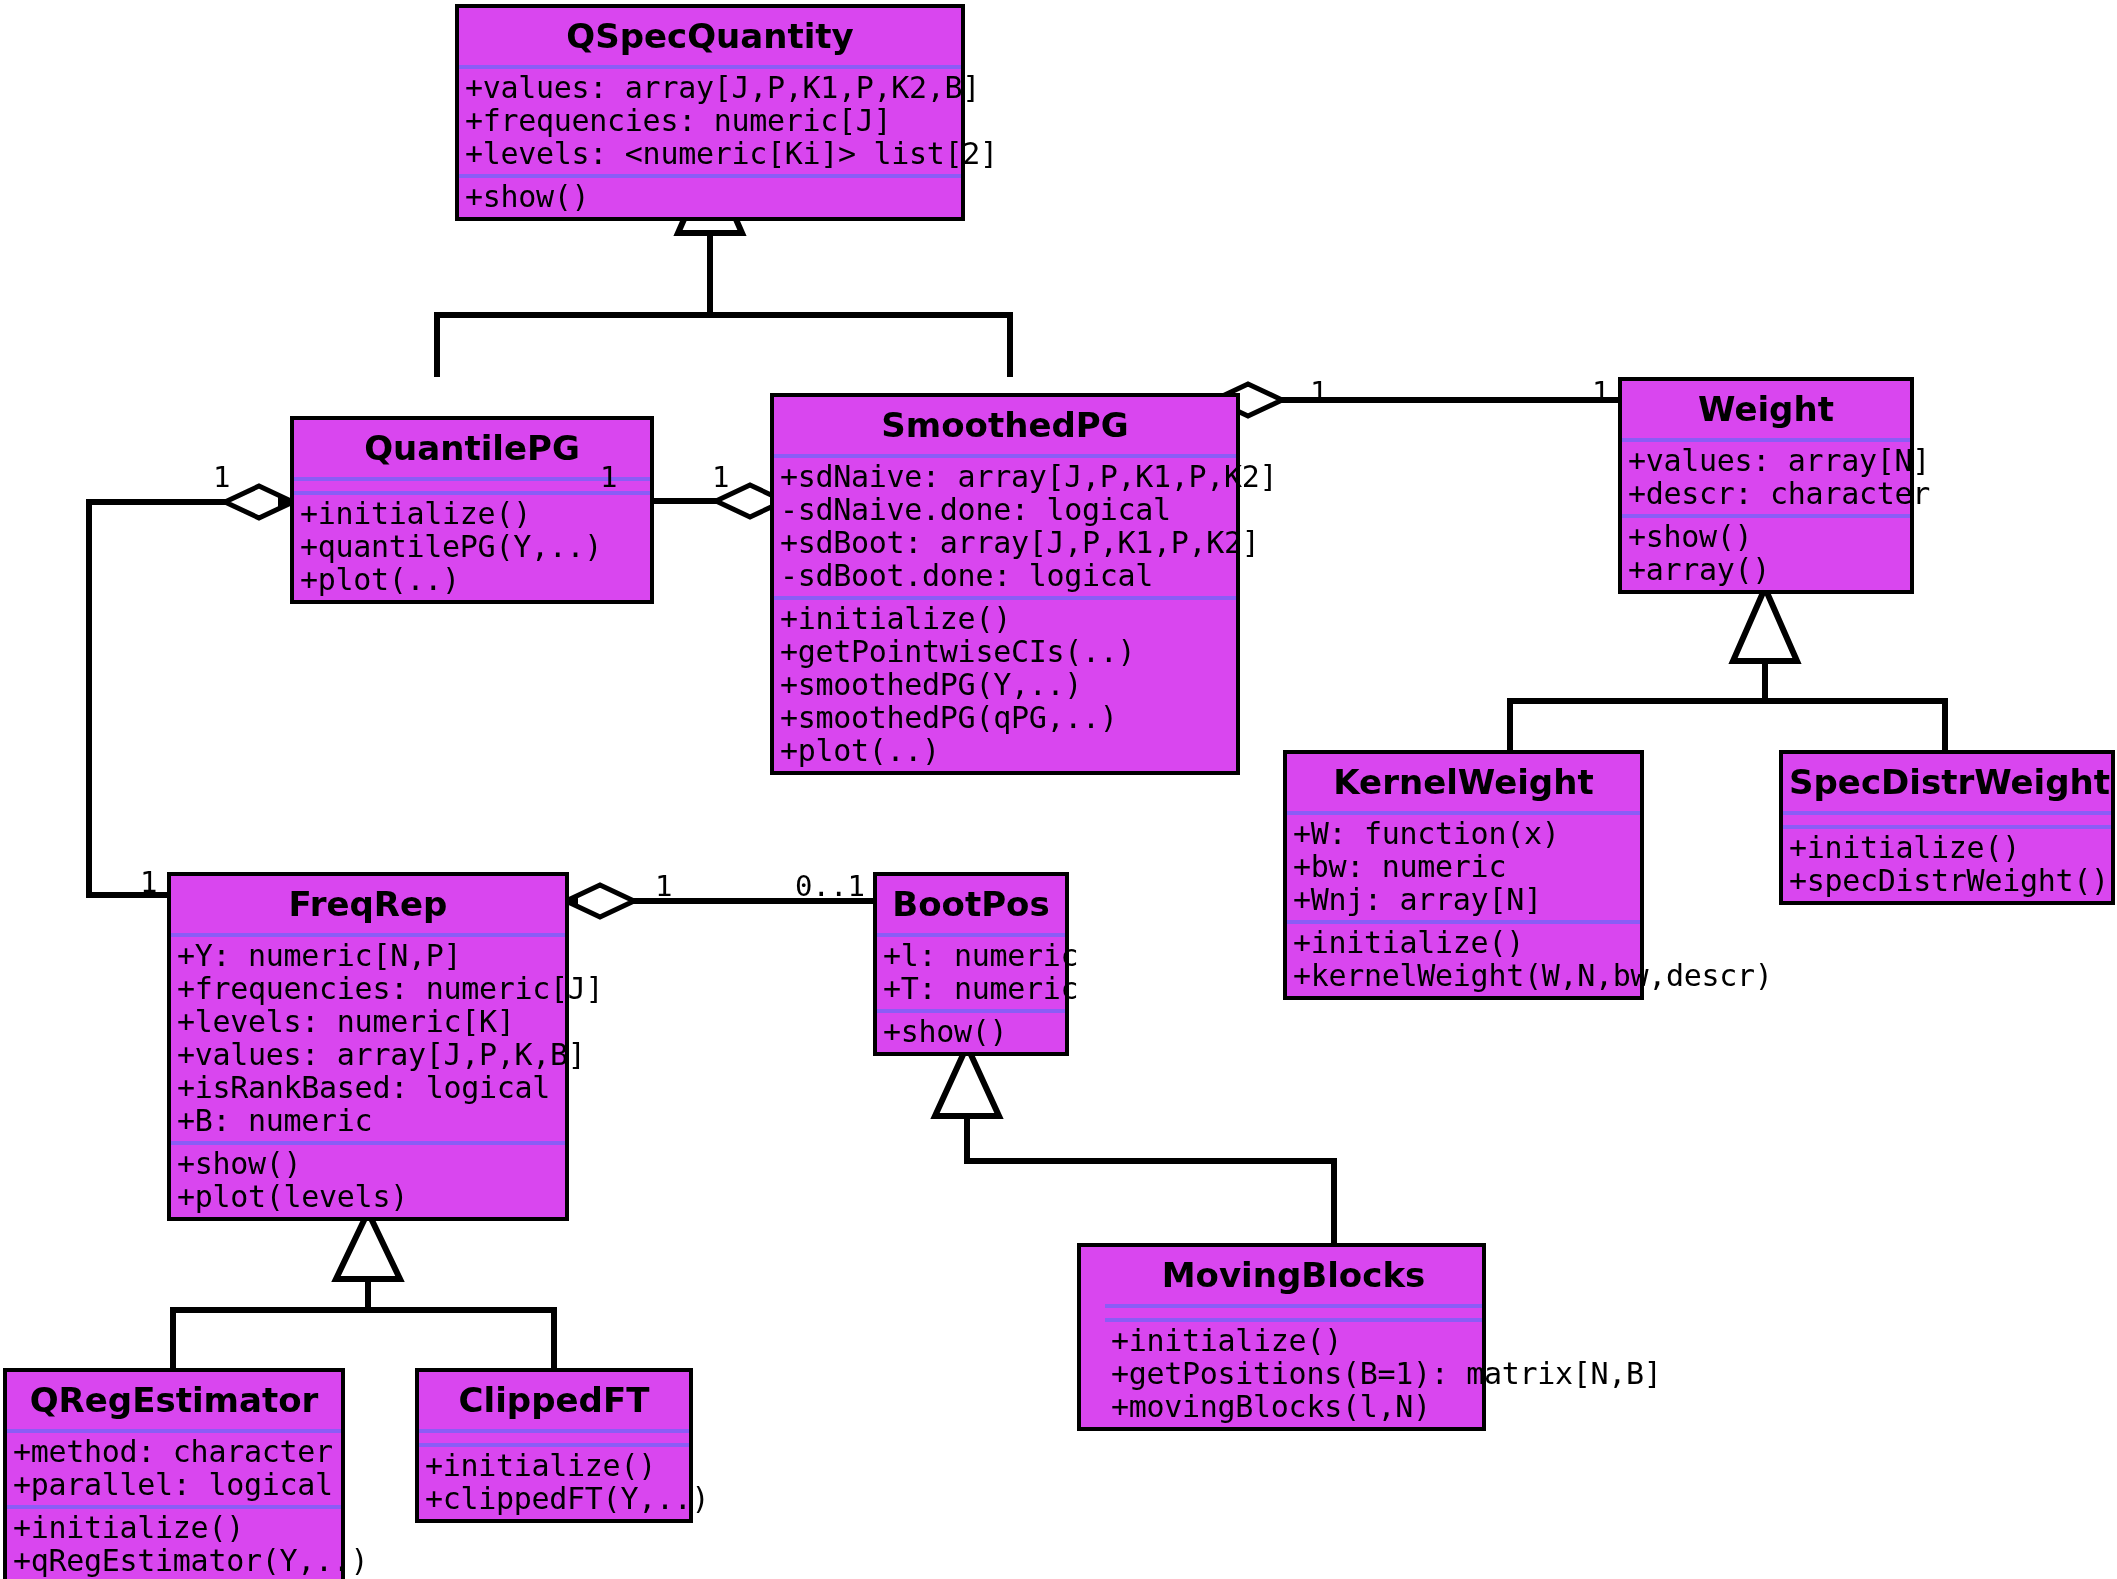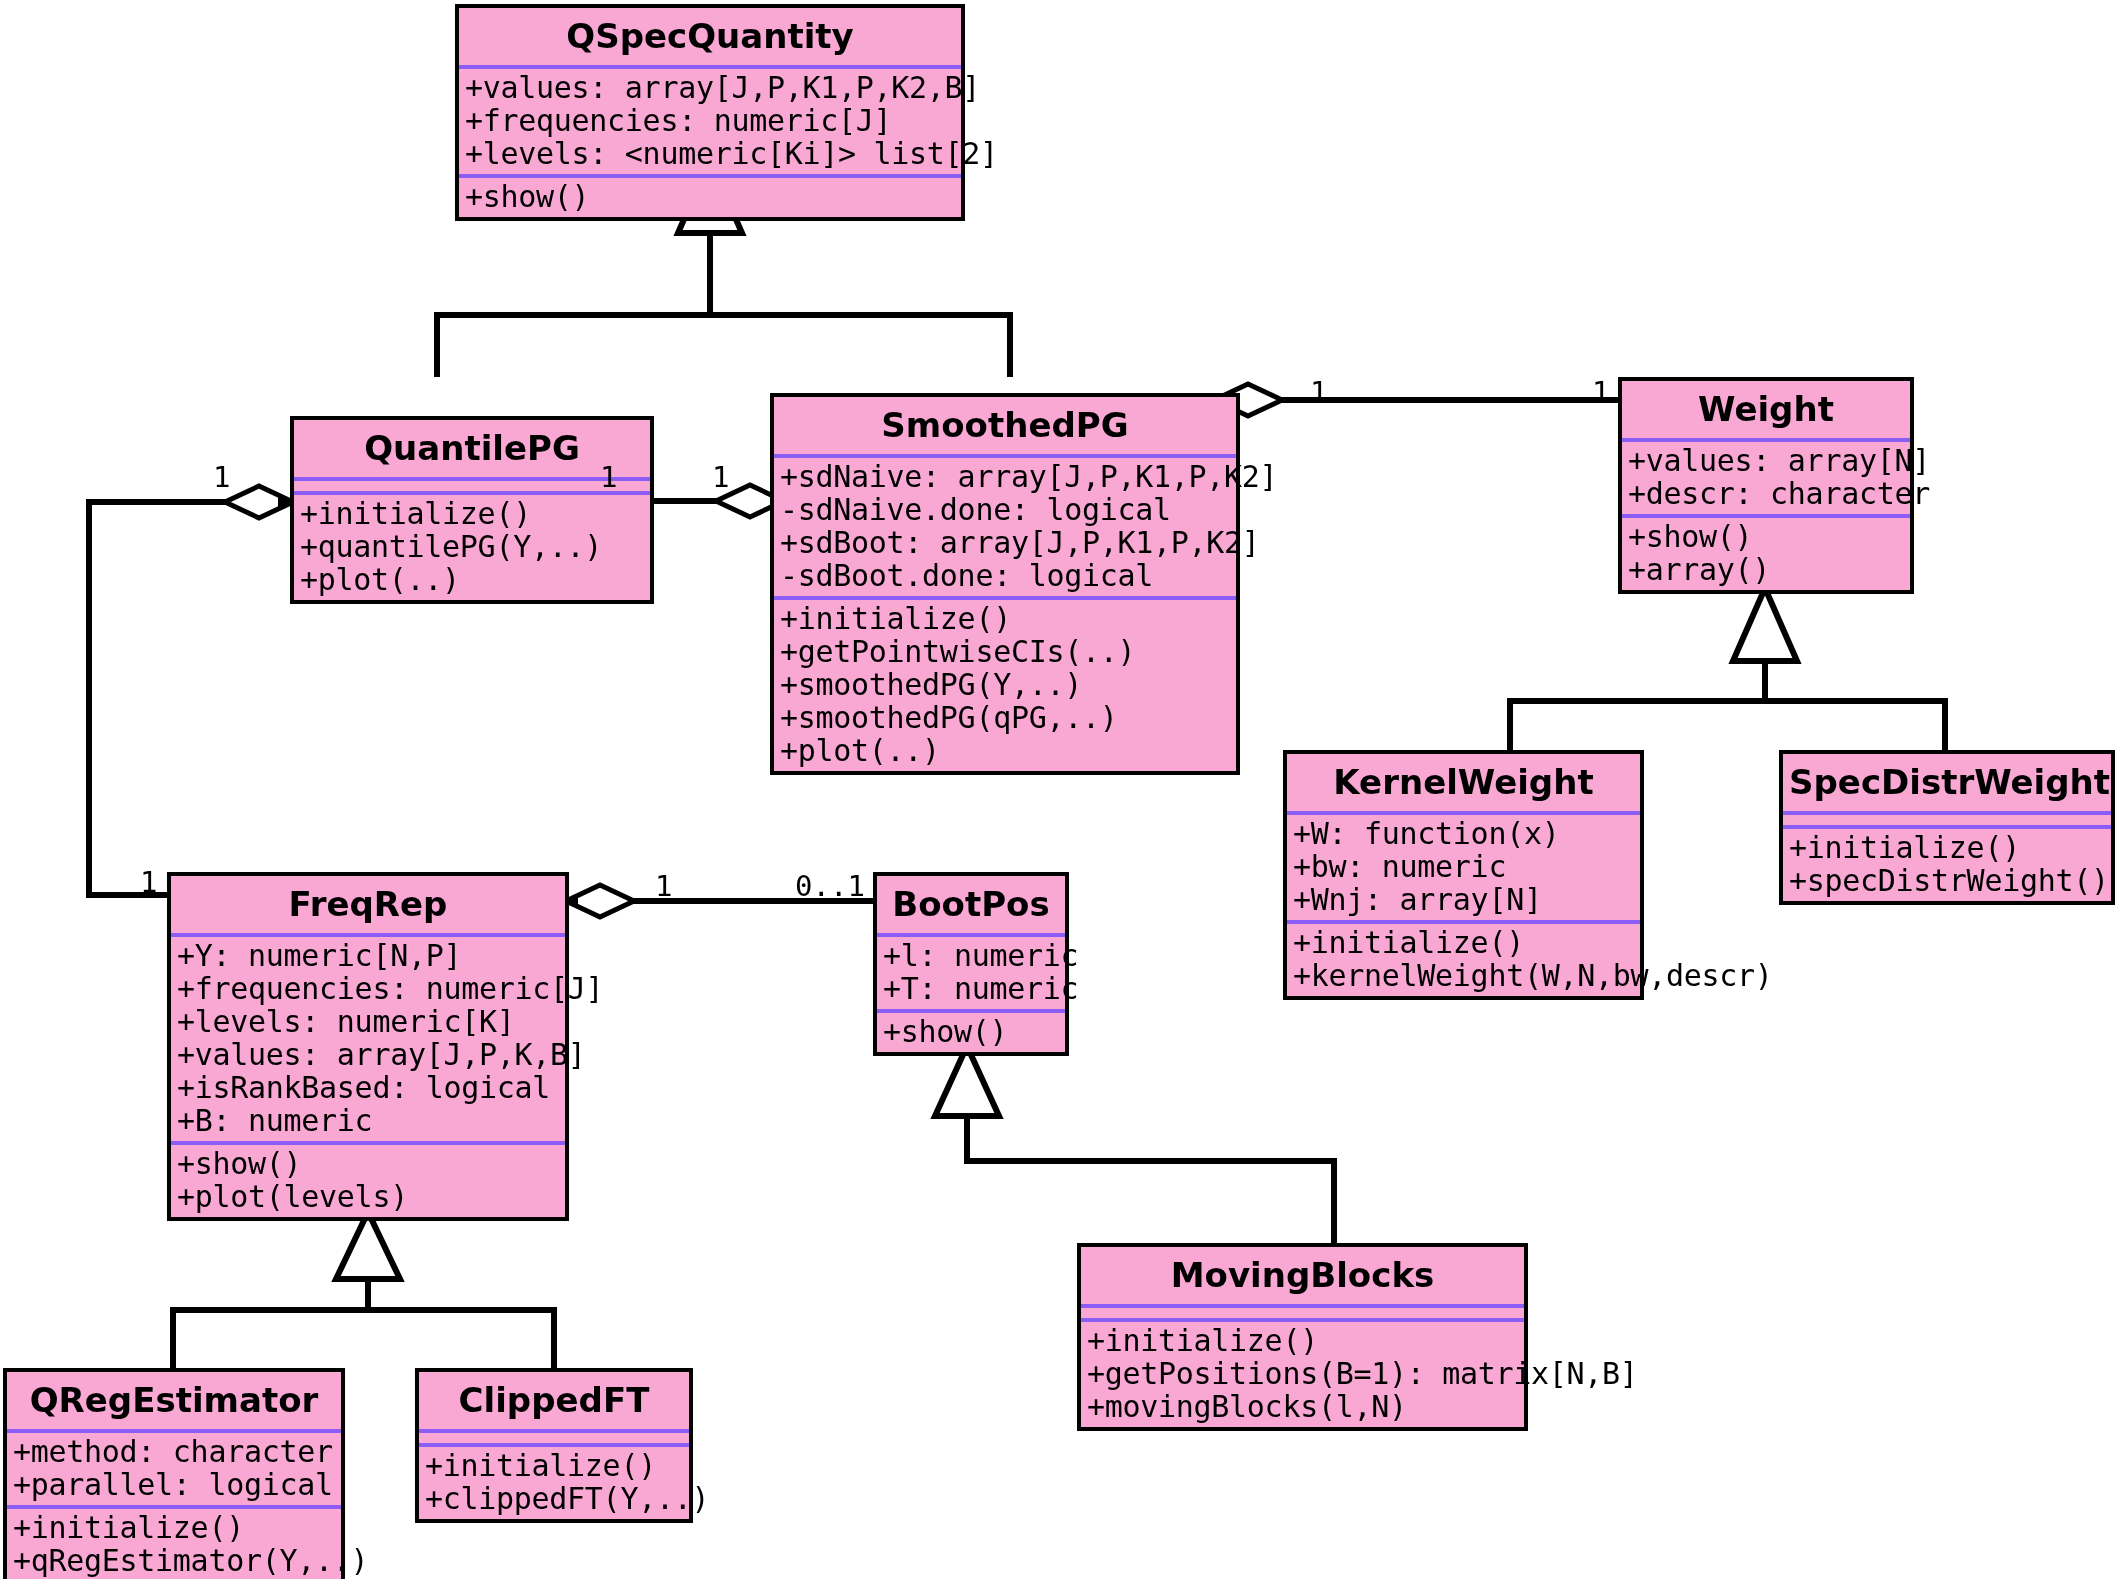--- a/index.html
+++ b/index.html
@@ -19,21 +19,21 @@
     position: absolute;
     left: 0; top: 0;
     width: 2117px;
     height: 1579px;
     pointer-events: none;
   }
   .uml-class {
     position: absolute;
     box-sizing: border-box;
     border: 4px solid #000000;
-    background: #f9a8d4;
+    background: #d946ef;
     z-index: 5;
   }
   .cls-name {
     text-align: center;
     font-family: "DejaVu Sans", sans-serif;
     font-weight: bold;
     font-size: 34px;
     line-height: 1.0;
     padding: 11px 6px 12px 6px;
     color: #000000;
@@ -238,21 +238,21 @@
     <div class="cls-name">BootPos</div>
     <div class="compartment divider">
       <div class="member">+l: numeric</div>
       <div class="member">+T: numeric</div>
     </div>
     <div class="compartment divider">
       <div class="member">+show()</div>
     </div>
   </div>
 
-  <div class="uml-class" style="left:1077px; top:1243px; width:451px;">
+  <div class="uml-class" style="left:1077px; top:1243px; width:409px;padding-left:24px;">
     <div class="cls-name">MovingBlocks</div>
     <div class="compartment empty divider"></div>
     <div class="compartment divider">
       <div class="member">+initialize()</div>
       <div class="member">+getPositions(B=1): matrix[N,B]</div>
       <div class="member">+movingBlocks(l,N)</div>
     </div>
   </div>
 
   <div class="uml-class" style="left:3px; top:1368px; width:342px;">

